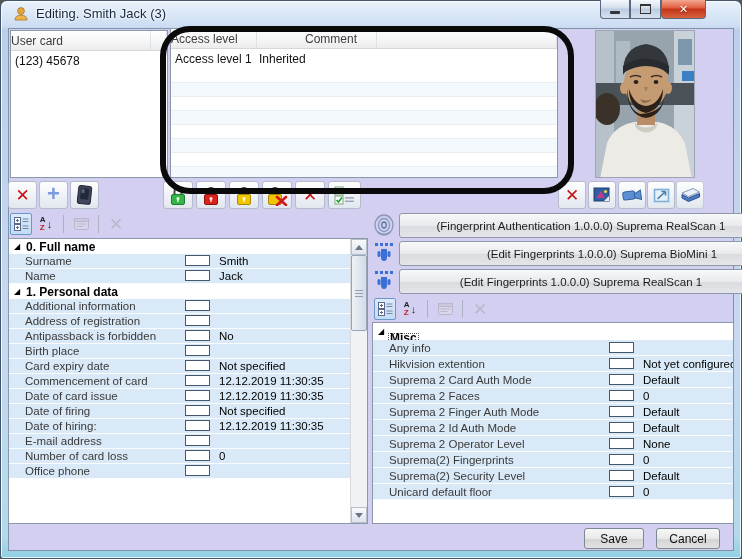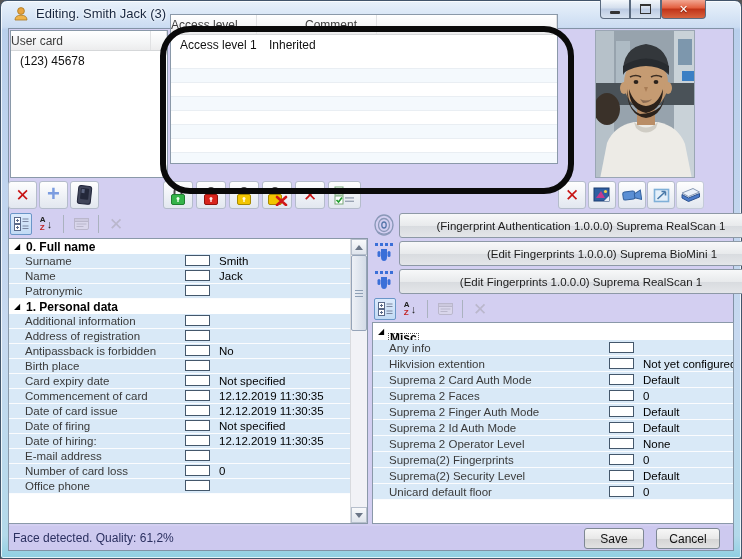--- a/index.html
+++ b/index.html
@@ -20,21 +20,21 @@
              background:linear-gradient(180deg,#f2a793,#e25d3d 45%,#c03318 50%,#d8633f);text-shadow:0 1px 1px #7c1d08;}
   #btn-min .bar{width:10px;height:3px;background:#333;border-radius:1px;margin-top:6px;}
   #btn-max .box{width:9px;height:7px;border:1px solid #333;border-top:2px solid #333;background:transparent;}
   
   #client{position:absolute;left:8px;top:28px;width:726px;height:523px;background:#d3cff1;border:1px solid #8292a6;box-sizing:border-box;}
   .panel{position:absolute;background:#fff;border:1px solid #8a99a9;box-sizing:border-box;overflow:hidden;}
   .lhead{height:20px;background:linear-gradient(180deg,#ffffff,#f4f5f6 60%,#ececed);border-bottom:1px solid #d5d7d9;
          font-size:12px;color:#3d3d3d;display:flex;align-items:center;box-sizing:border-box;}
   .lhead .hcell{height:100%;display:flex;align-items:center;border-right:1px solid #e0e1e3;box-sizing:border-box;}
   .lrow{height:20px;font-size:12px;color:#111;display:flex;align-items:center;}
-  .lrow .cell{padding-left:9px;}
+  .lrow .cell{padding-left:4px;}
   #stripes{position:absolute;left:0;right:0;top:40px;bottom:0;
     background:repeating-linear-gradient(180deg,#ffffff 0 13px,#e9eef3 13px 14px,#f4f9fd 14px 27px,#e9eef3 27px 28px);}
   #annotation{position:absolute;left:160px;top:26px;width:402px;height:156px;border:6px solid #0a0a0a;border-radius:30px;
               pointer-events:none;z-index:30;}
   
   .tbtn{position:absolute;width:29px;height:28px;border:1px solid #b4bccb;border-radius:3px;box-sizing:border-box;
         background:linear-gradient(180deg,#fefefe,#eef1f6 55%,#e2e7ef);display:flex;align-items:center;justify-content:center;}
   .xglyph{font-size:17px;font-weight:bold;color:#c81414;line-height:1;}
   .plus{font-size:22px;font-weight:bold;color:#7b9ce0;line-height:1;margin-top:-3px;}
   
@@ -112,21 +112,21 @@
   <div class="panel" style="left:10px;top:30px;width:158px;height:148px;">
     <div class="lhead">
       <div class="hcell" style="width:140px;">User card</div>
       <div class="hcell" style="flex:1;"></div>
     </div>
     <div class="lrow">
       <span class="cell">(123) 45678</span>
     </div>
   </div>
 
-  <div class="panel" style="left:170px;top:14px;width:388px;height:150px;">
+  <div class="panel" style="left:170px;top:28px;width:388px;height:150px;">
     <div class="lhead">
       <div class="hcell" style="width:86px;">Access level</div>
       <div class="hcell" style="width:72px;margin-left:48px;">Comment</div>
       <div class="hcell" style="flex:1;"></div>
     </div>
     <div class="lrow">
       <span class="cell" style="width:80px;">Access level 1</span>
       <span class="cell" style="width:66px;">Inherited</span>
     </div>
     <div id="stripes"></div>
@@ -297,25 +297,20 @@
       <div class="pgrow">
           <span class="plabel">Surname</span>
           <span class="pcheck"></span>
           <span class="pvalue">Smith</span>
         </div>
       <div class="pgrow">
           <span class="plabel">Name</span>
           <span class="pcheck"></span>
           <span class="pvalue">Jack</span>
         </div>
-      <div class="pgrow">
-          <span class="plabel">Patronymic</span>
-          <span class="pcheck"></span>
-          <span class="pvalue"></span>
-        </div>
       <div class="pgcat">
           <span class="tri">◢</span>
           <span class="clabel">1. Personal data</span>
         </div>
       <div class="pgrow">
           <span class="plabel">Additional information</span>
           <span class="pcheck"></span>
           <span class="pvalue"></span>
         </div>
       <div class="pgrow">
@@ -504,18 +499,15 @@
           <span class="pvalue">Default</span>
         </div>
       <div class="pgrow">
           <span class="plabel">Unicard default floor</span>
           <span class="pcheck"></span>
           <span class="pvalue">0</span>
         </div>
     </div>
   </div>
 
-  <div id="statusbar" style="position:absolute;left:9px;top:526px;width:724px;height:24px;background:#cdc9ef;display:flex;align-items:center;">
-    <span id="status-text">Face detected. Quality: 61,2%</span>
-  </div>
   <button class="footbtn" id="save-btn" style="position:absolute;left:584px;top:528px;width:60px;height:21px;">Save</button>
   <button class="footbtn" id="cancel-btn" style="position:absolute;left:656px;top:528px;width:64px;height:21px;">Cancel</button>
 </div>
 
 </body></html>

